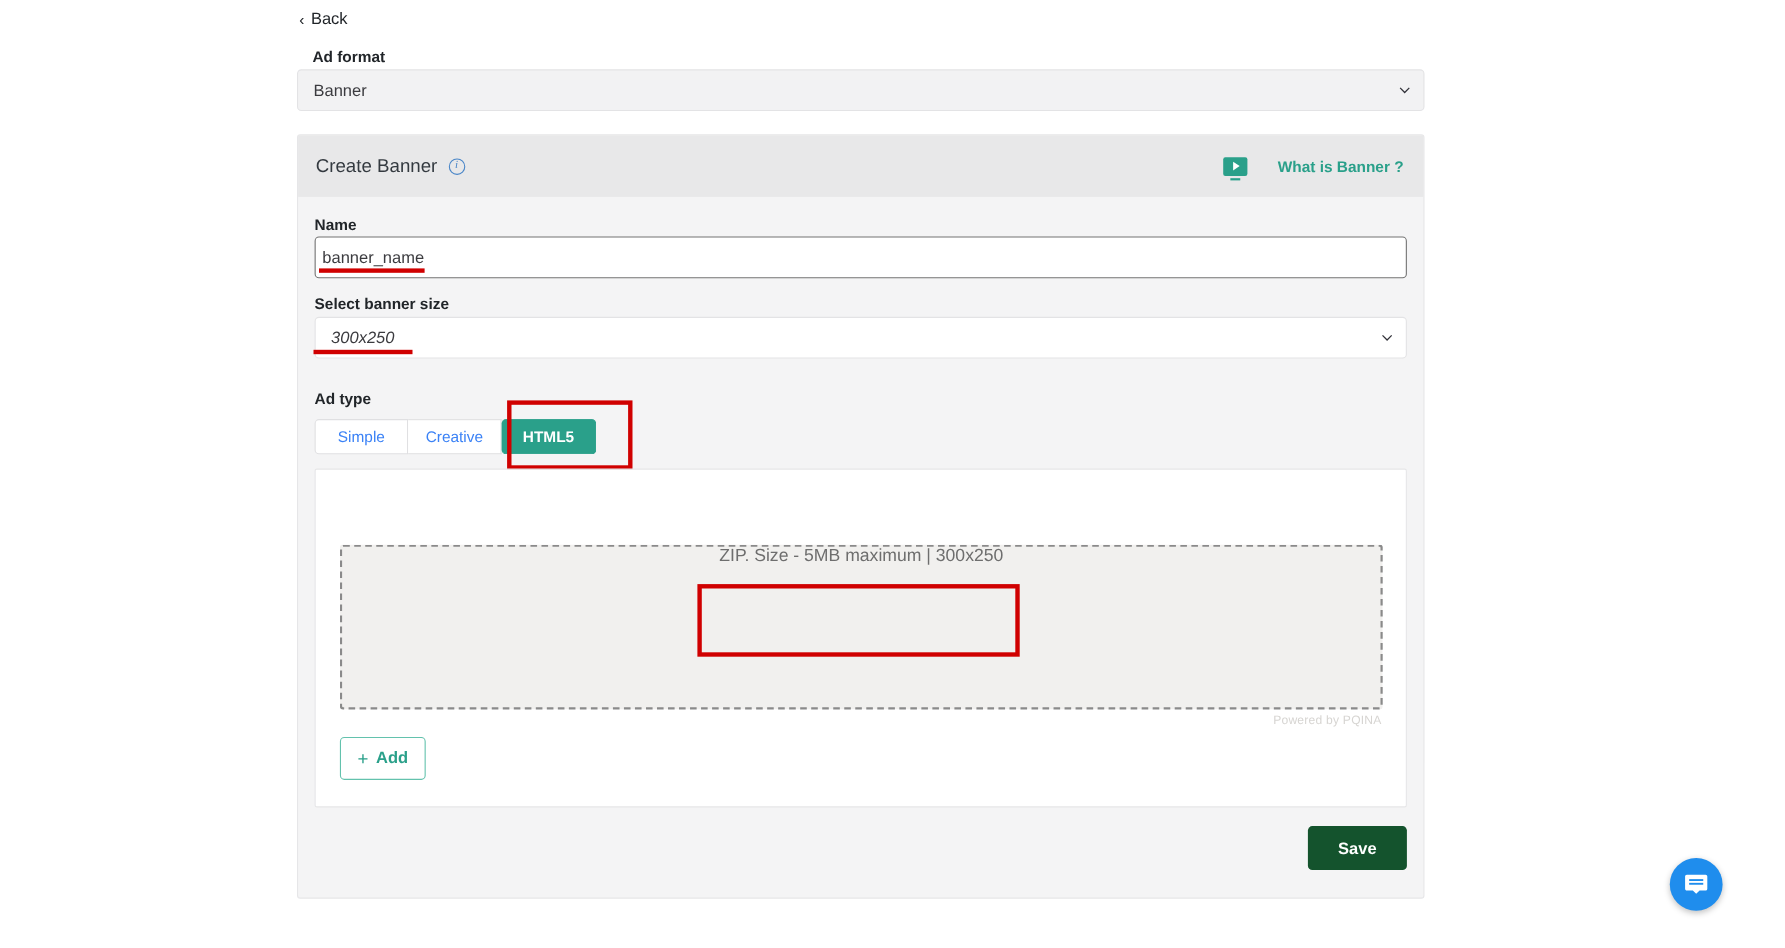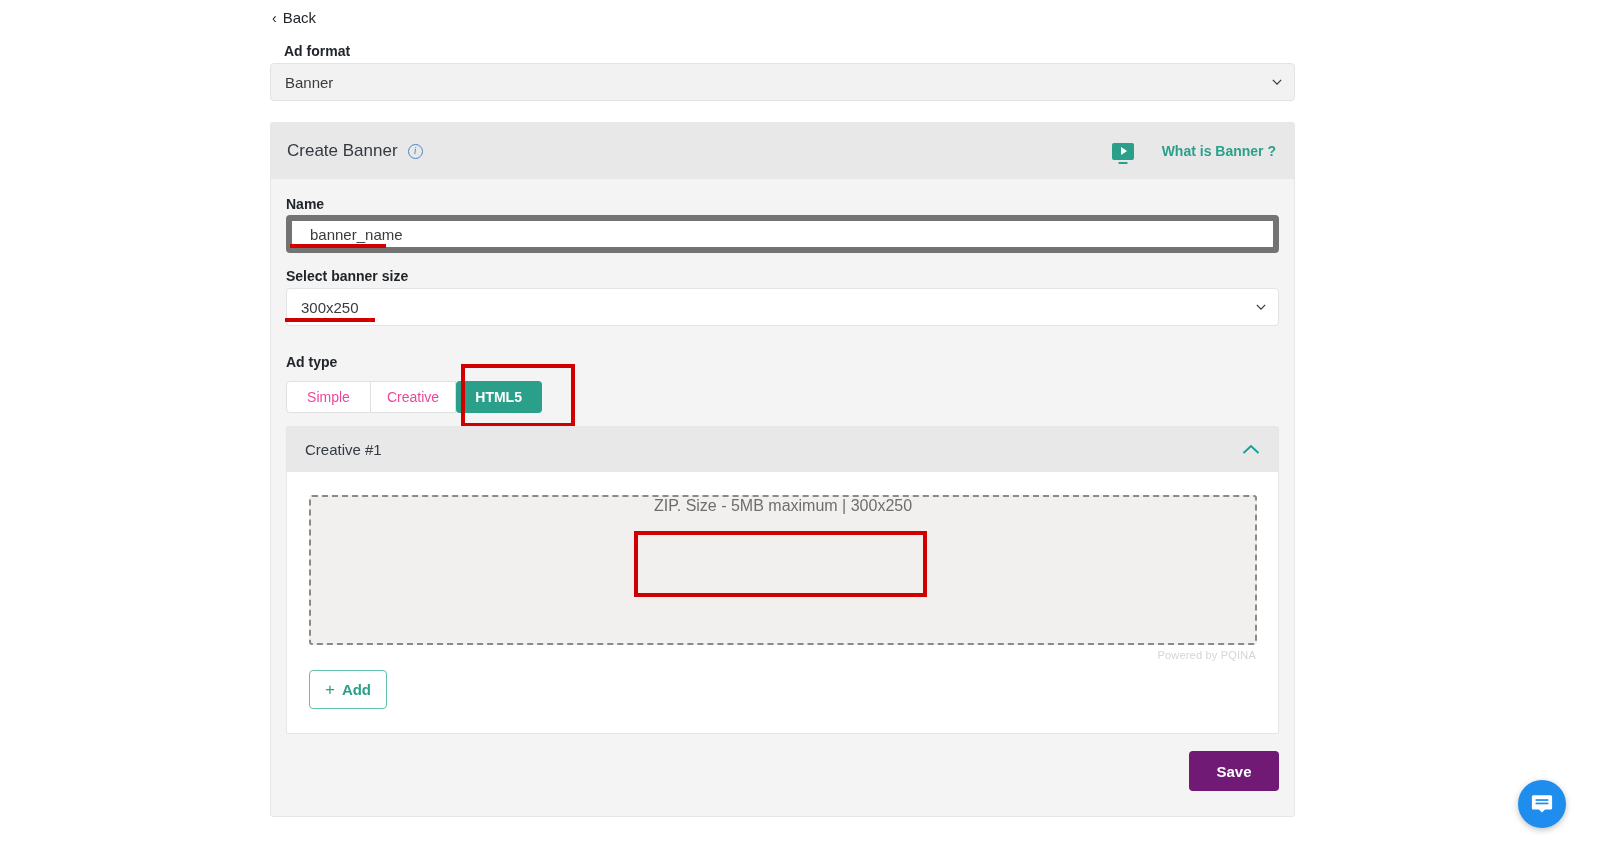--- a/index.html
+++ b/index.html
@@ -156,36 +156,37 @@
 
   
   #name-label { position: absolute; left: 286px; top: 196px; }
   #name-input {
     position: absolute;
     left: 286px;
     top: 215px;
     width: 993px;
     height: 38px;
     background: #ffffff;
-    border: 6px solid #737373;
-    border-radius: 4px;
-    padding: 0 18px;
+    border: 1px solid #737373;
+    border-radius: 4px;
+    padding: 0 6px;
     font-size: 15px;
     color: #3b3b3f;
     font-family: "Liberation Sans", sans-serif;
     outline: none;
   }
   #size-label { position: absolute; left: 286px; top: 268px; }
   #size-select {
     position: absolute;
     left: 286px;
     top: 288px;
     width: 993px;
     background: #ffffff;
     border: 1px solid #e3e3e5;
+    font-style: italic;
   }
 
   
   .red-underline {
     position: absolute;
     height: 4px;
     background: #d00000;
   }
   #underline-name { left: 290px; top: 244px; width: 96px; }
   #underline-size { left: 285px; top: 318px; width: 90px; }
@@ -202,21 +203,21 @@
   .seg-btn {
     height: 32px;
     min-width: 85px;
     padding: 0 16px;
     display: flex;
     align-items: center;
     justify-content: center;
     background: #ffffff;
     border: 1px solid #e0e0e2;
     font-size: 14px;
-    color: #ec4899;
+    color: #3b82f6;
     cursor: pointer;
     font-family: "Liberation Sans", sans-serif;
   }
   .seg-btn:first-child { border-radius: 4px 0 0 4px; }
   .seg-btn + .seg-btn { border-left: none; }
   .seg-btn.active {
     background: #2aa08a;
     color: #ffffff;
     border-color: #2aa08a;
     border-radius: 4px;
@@ -305,21 +306,21 @@
   }
   .plus-icon { font-size: 17px; font-weight: normal; line-height: 1; }
 
   
   #save-button {
     position: absolute;
     left: 1189px;
     top: 751px;
     width: 90px;
     height: 40px;
-    background: #701a75;
+    background: #14532d;
     border: none;
     border-radius: 4px;
     color: #ffffff;
     font-size: 15px;
     font-weight: bold;
     cursor: pointer;
     font-family: "Liberation Sans", sans-serif;
   }
 
   
@@ -386,26 +387,20 @@
 
   <div id="adtype-label" class="label-strong">Ad type</div>
   <div id="adtype-group">
     <button class="seg-btn">Simple</button>
     <button class="seg-btn">Creative</button>
     <button class="seg-btn active">HTML5</button>
   </div>
   <div id="redbox-html5" class="red-box"></div>
 
   <div id="creative-panel">
-    <div id="creative-header">
-      <span id="creative-title">Creative #1</span>
-      <svg id="creative-chevron" width="18" height="11" viewBox="0 0 18 11">
-        <path d="M1.5 9 L9 2 L16.5 9" fill="none" stroke="#16a394" stroke-width="2"></path>
-      </svg>
-    </div>
 
     <div id="dropzone">
       <span id="dropzone-label">ZIP. Size - 5MB maximum | 300x250</span>
     </div>
 
     <div id="powered-by">Powered by PQINA</div>
 
     <button id="add-button">
       <span class="plus-icon">+</span>
       <span>Add</span>

